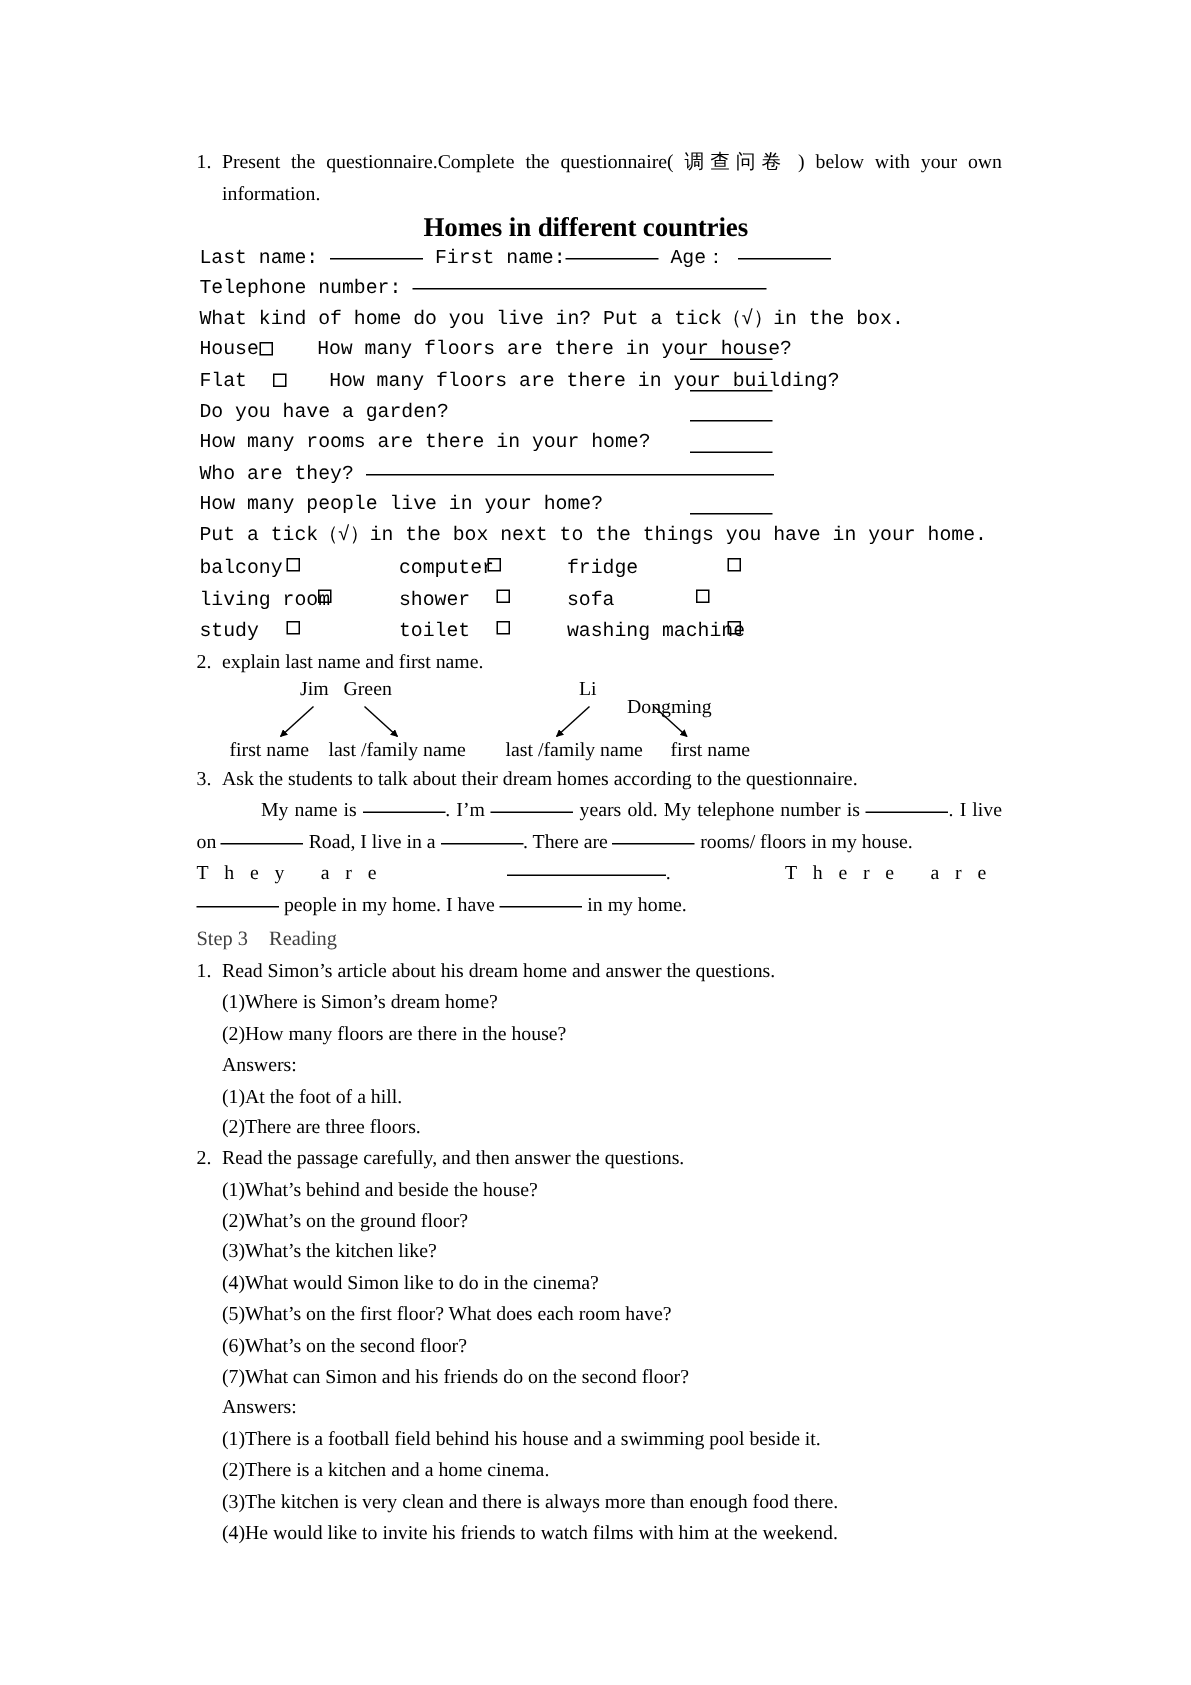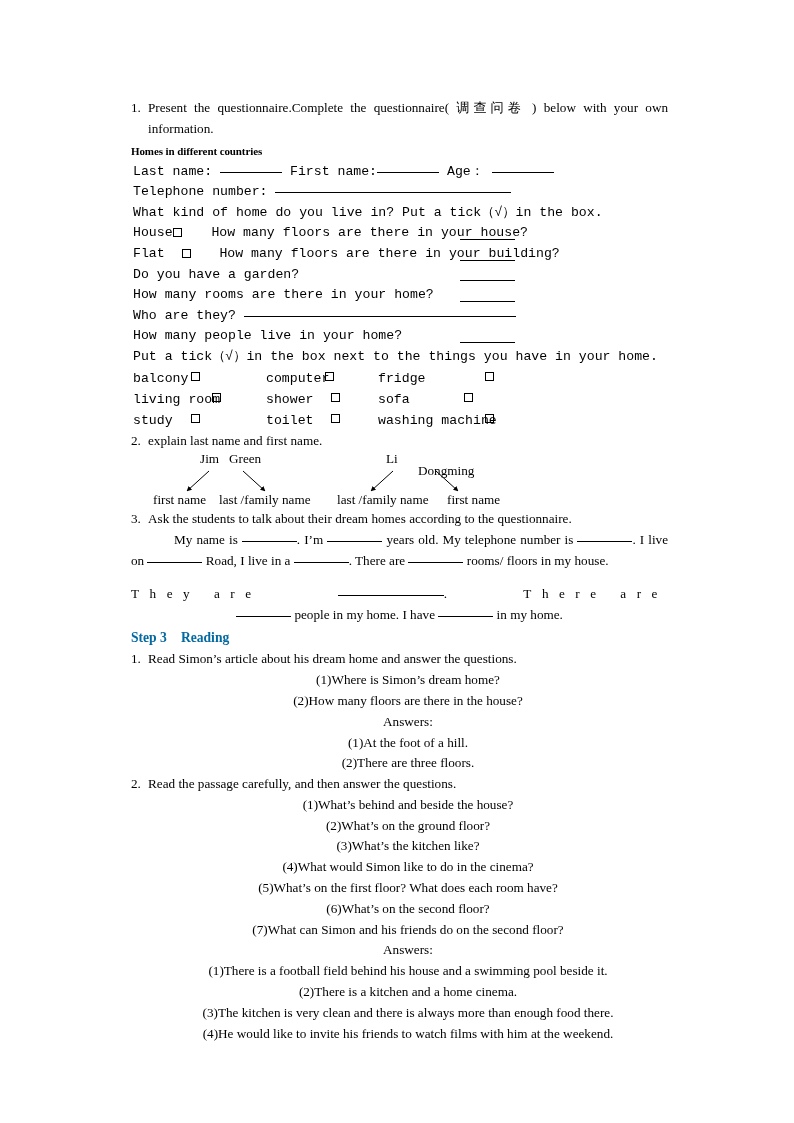--- a/index.html
+++ b/index.html
@@ -26,21 +26,20 @@
     left: 131px;
     top: 98px;
     width: 537px;
   }
 
   
   .line {
     font-size: 13.2px;
     line-height: 20.8px;
     white-space: nowrap;
-    text-align: center;
   }
   .wrapline {
     font-size: 13.2px;
     line-height: 20.8px;
   }
 
   
   .num-item {
     display: flex;
     font-size: 13.2px;
@@ -49,34 +48,33 @@
   .num-item > .num {
     flex: 0 0 auto;
     width: 17px;
   }
   .num-item > .body {
     flex: 1 1 auto;
   }
   .justify {
     text-align: justify;
     text-align-last: justify;
-    margin-top: 12px;
   }
   .justify-normal {
     text-align: justify;
   }
 
   
   .indent1 { padding-left: 17px; }
 
   
   .q-title {
-    text-align: left;
+    text-align: center;
     font-weight: bold;
-    font-size: 11px;
+    font-size: 18px;
     line-height: 22px;
     letter-spacing: -0.1px;
     padding-right: 18px;
   }
   .q-block {
     padding-left: 2px;
     font-family: Liberation Mono, monospace;
   }
   .q-row {
     font-size: 13.2px;
@@ -147,24 +145,24 @@
   }
   .namediag svg {
     position: absolute;
     left: 0;
     top: 0;
     overflow: visible;
   }
 
   
   .step-head {
-    font-weight: bold;
+    font-weight: normal;
     font-size: 13.6px;
     line-height: 22px;
-    color: #0369a1;
+    color: #404040;
     white-space: nowrap;
   }
   .step-head .gap { display: inline-block; width: 14px; }
 </style>
 </head>
 <body>
 
 <div class="page">
 <div class="content">
 

